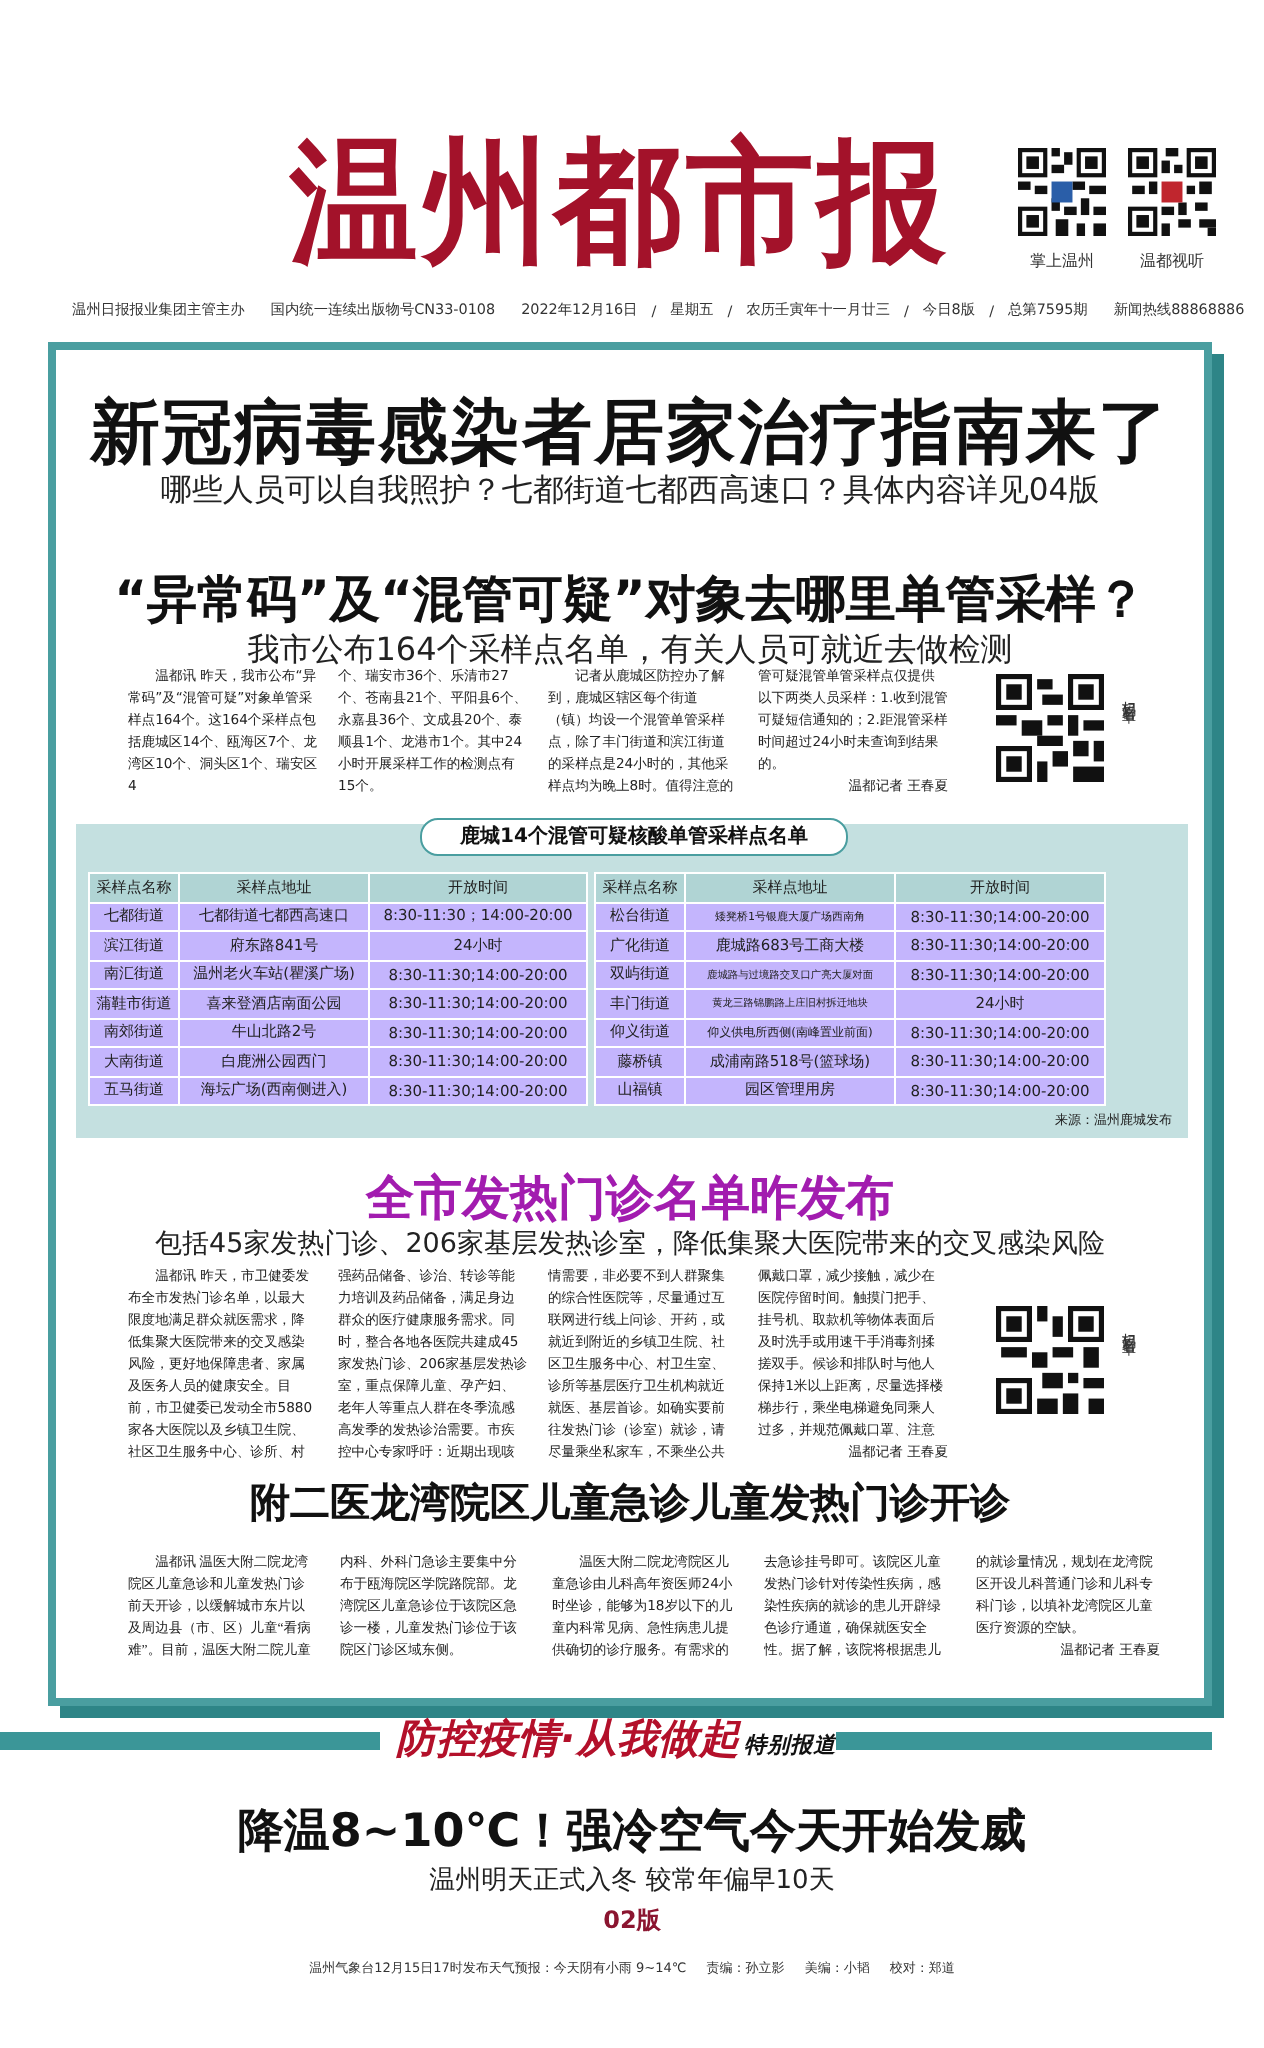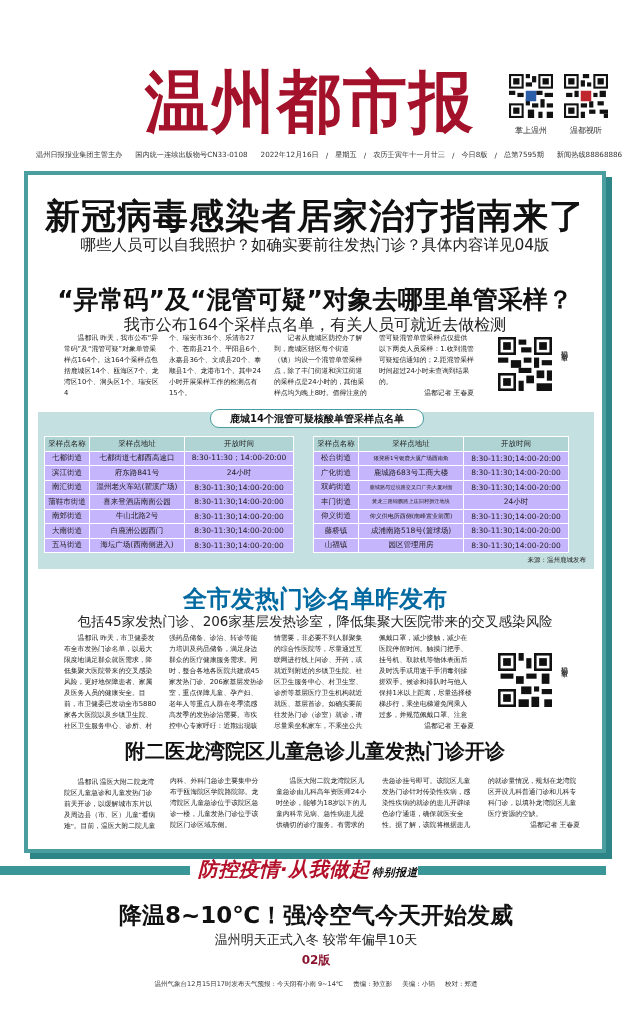--- a/index.html
+++ b/index.html
@@ -26,27 +26,27 @@
 
   .cols { position: absolute; display: flex; gap: 10px; font-size: 6.8px; line-height: 11px; color: #222; }
   .cols .col { text-indent: 2em; }
   .byline { text-align: right; display: block; text-indent: 0; }
 
   .qr-side { position: absolute; width: 54px; height: 54px; }
   .qr-caption { position: absolute; font-size: 7px; writing-mode: vertical-rl; color: #333; letter-spacing: 1px; }
 
   .table-wrap { position: absolute; left: 10px; top: 237px; width: 556px; height: 157px; background: #c4e0e0; }
   .table-title { position: absolute; left: 172px; top: -3px; width: 212px; height: 17px; background: #fff; border: 1.5px solid #4a9ea0; border-radius: 9px; font-size: 10px; font-weight: bold; text-align: center; line-height: 17px; color: #111; }
-  .tables { position: absolute; left: 6px; top: 24px; display: flex; gap: 19px; }
+  .tables { position: absolute; left: 6px; top: 24px; display: flex; gap: 3px; }
   table.sites { border-collapse: collapse; font-size: 7.5px; color: #222; }
   table.sites td, table.sites th { border: 1px solid #fff; height: 13.5px; padding: 0 2px; text-align: center; font-weight: normal; background: #c4b5fd; white-space: nowrap; }
   table.sites th { background: #b0d4d4; }
   .table-source { position: absolute; right: 8px; bottom: 4px; font-size: 6.5px; color: #222; text-align: center; }
 
-  .h3 { position: absolute; left: 0; top: 408px; width: 100%; text-align: center; font-weight: bold; font-size: 24px; color: #0369a1; }
+  .h3 { position: absolute; left: 0; top: 408px; width: 100%; text-align: center; font-weight: bold; font-size: 24px; color: #a21caf; }
   .h3-sub { position: absolute; left: 0; top: 438px; width: 100%; text-align: center; font-size: 13.5px; color: #222; }
 
   .h4 { position: absolute; left: 0; top: 563px; width: 100%; text-align: center; font-weight: bold; font-size: 20px; color: #111; }
 
   .banner { position: absolute; left: 0; top: 856px; width: 632px; height: 30px; }
   .banner-bar { position: absolute; top: 10px; height: 9px; background: #3b9698; }
   .banner-text { position: absolute; left: 198px; top: 0; font-size: 20px; font-weight: bold; font-style: italic; color: #b3102a; white-space: nowrap; letter-spacing: 0.5px; }
   .banner-sub { font-size: 11px; color: #111; font-style: italic; margin-left: 2px; }
 
   .h5 { position: absolute; left: 0; top: 900px; width: 100%; text-align: center; font-size: 23px; font-weight: bold; color: #111; }
@@ -140,21 +140,21 @@
   <span style="margin:0 3px;">/</span>
   <span class="item">总第7595期</span>
   <span>新闻热线88868886</span>
   <span class="dash" style="width:28px;"></span>
 </div>
 
 <div class="frame-shadow"></div>
 <div class="frame">
 
   <div class="h1">新冠病毒感染者居家治疗指南来了</div>
-  <div class="h1-sub">哪些人员可以自我照护？如确实要前往发热门诊？具体内容详见04版</div>
+  <div class="h1-sub">哪些人员可以自我照护？七都街道七都西高速口？具体内容详见04版</div>
 
   <div class="h2">“异常码”及“混管可疑”对象去哪里单管采样？</div>
   <div class="h2-sub">我市公布164个采样点名单，有关人员可就近去做检测</div>
 
   <div class="cols" style="left:36px; top:158px; width:420px;">
     <div class="col" style="width:95px; height:66px; overflow:hidden;">温都讯 昨天，我市公布“异常码”及“混管可疑”对象单管采样点164个。这164个采样点包括鹿城区14个、瓯海区7个、龙湾区10个、洞头区1个、瑞安区4</div>
     <div class="col" style="width:95px; height:66px; overflow:hidden; text-indent:0;">个、瑞安市36个、乐清市27个、苍南县21个、平阳县6个、永嘉县36个、文成县20个、泰顺县1个、龙港市1个。其中24小时开展采样工作的检测点有15个。</div>
     <div class="col" style="width:95px; height:66px; overflow:hidden;">记者从鹿城区防控办了解到，鹿城区辖区每个街道（镇）均设一个混管单管采样点，除了丰门街道和滨江街道的采样点是24小时的，其他采样点均为晚上8时。值得注意的是，混</div>
     <div style="width:95px;">
       <div style="height:55px; overflow:hidden;">管可疑混管单管采样点仅提供以下两类人员采样：1.收到混管可疑短信通知的；2.距混管采样时间超过24小时未查询到结果的。</div>

